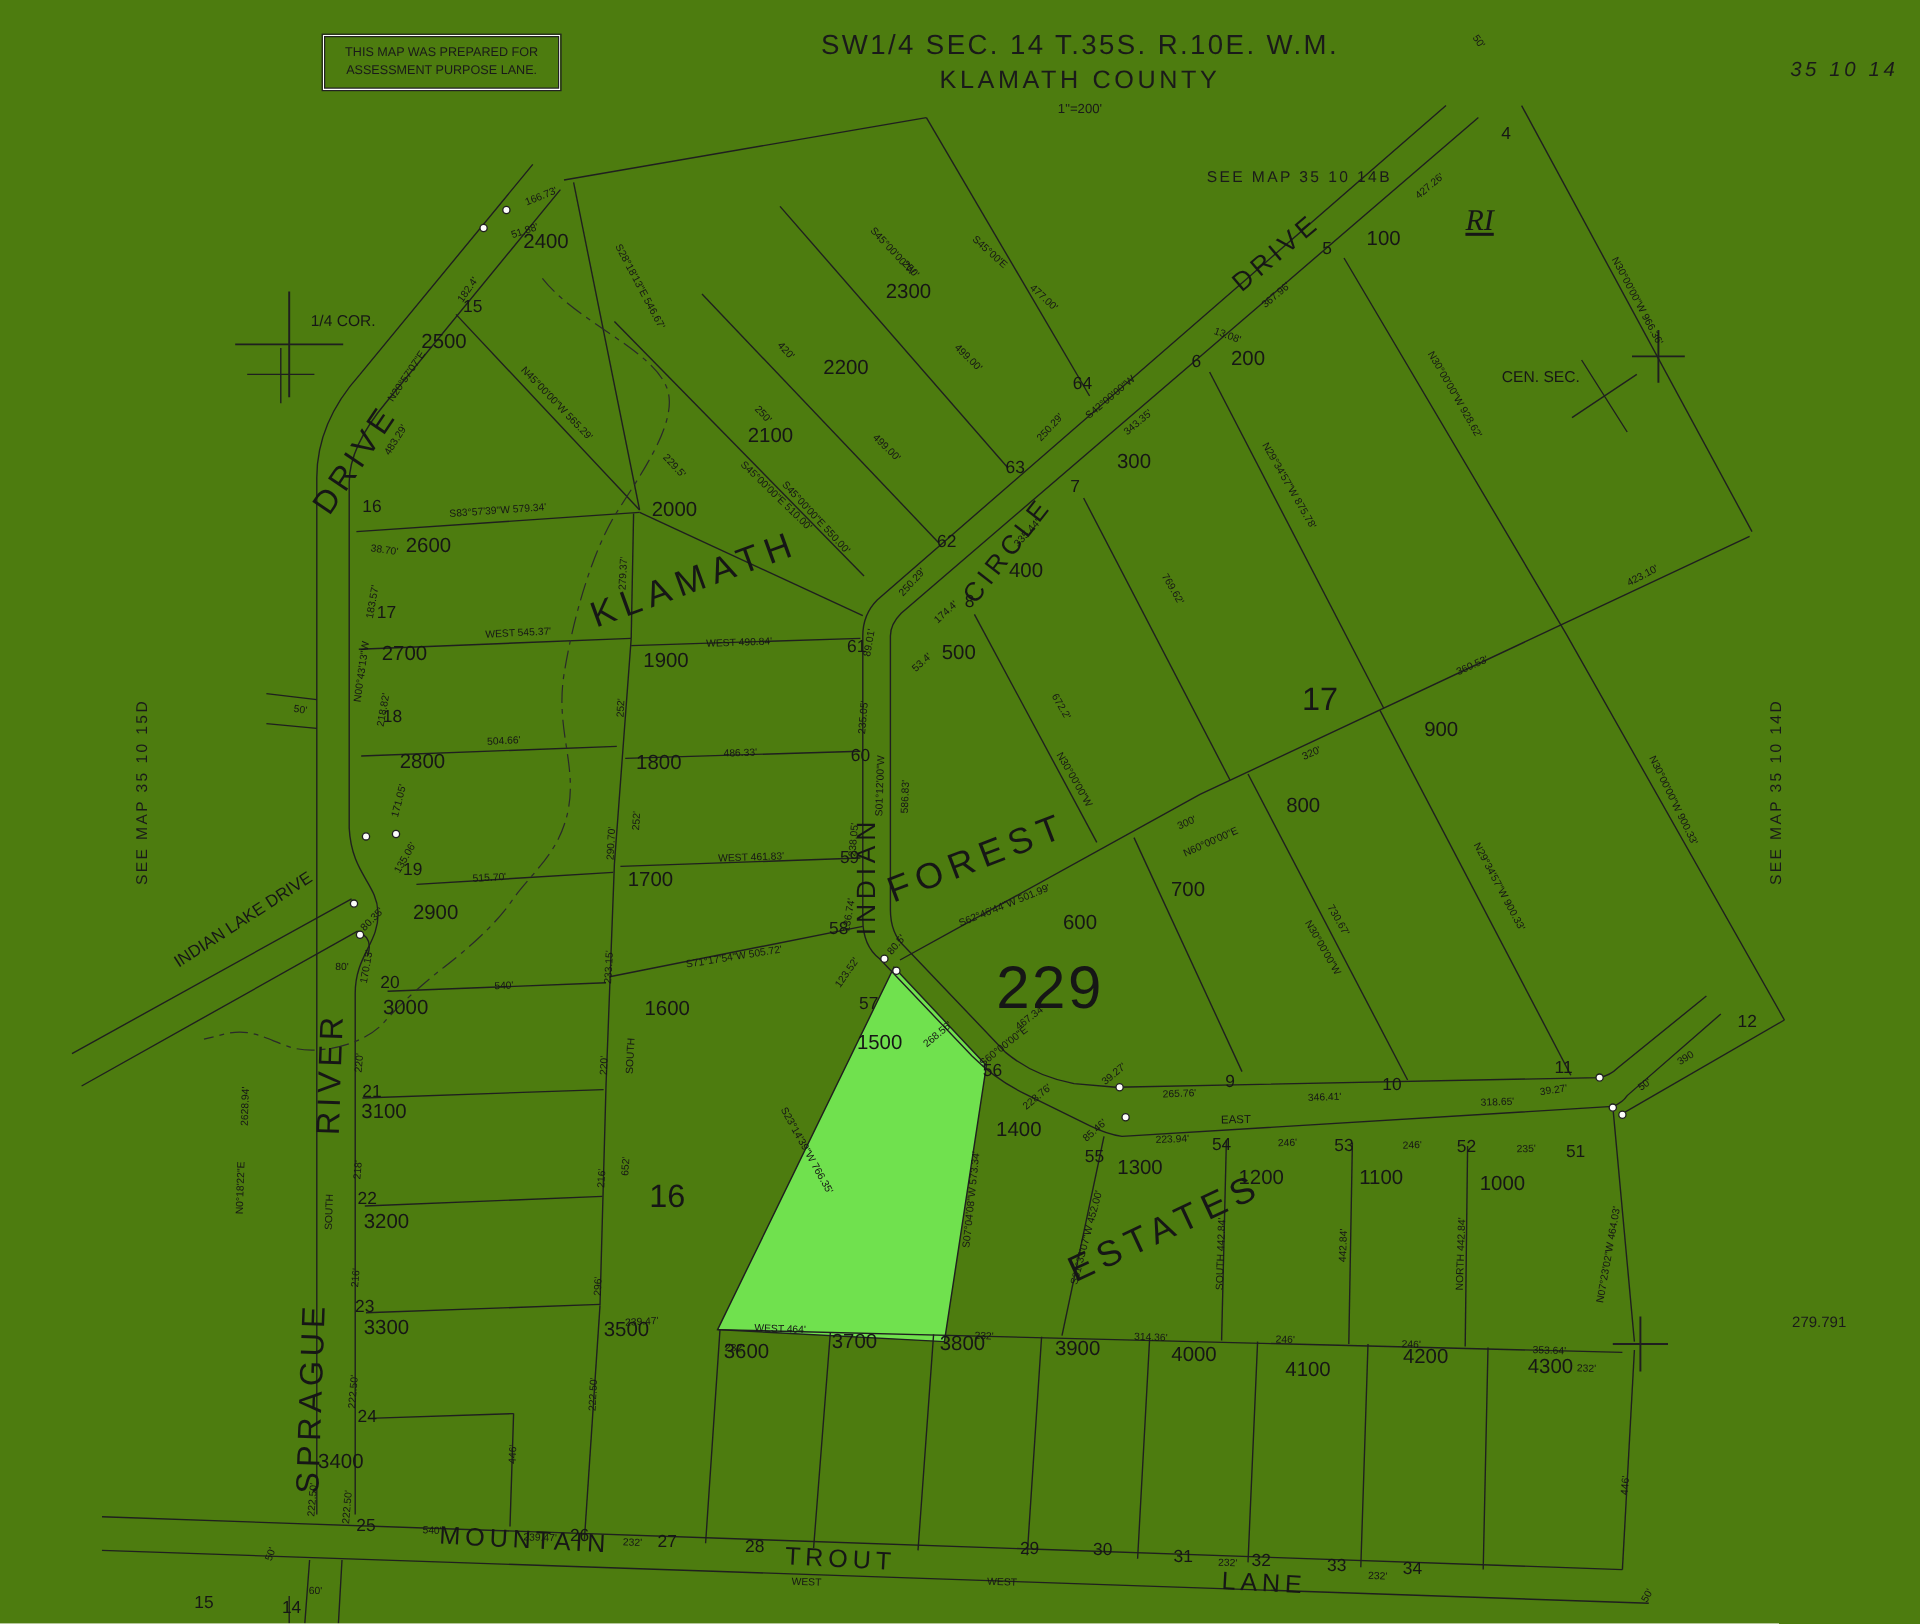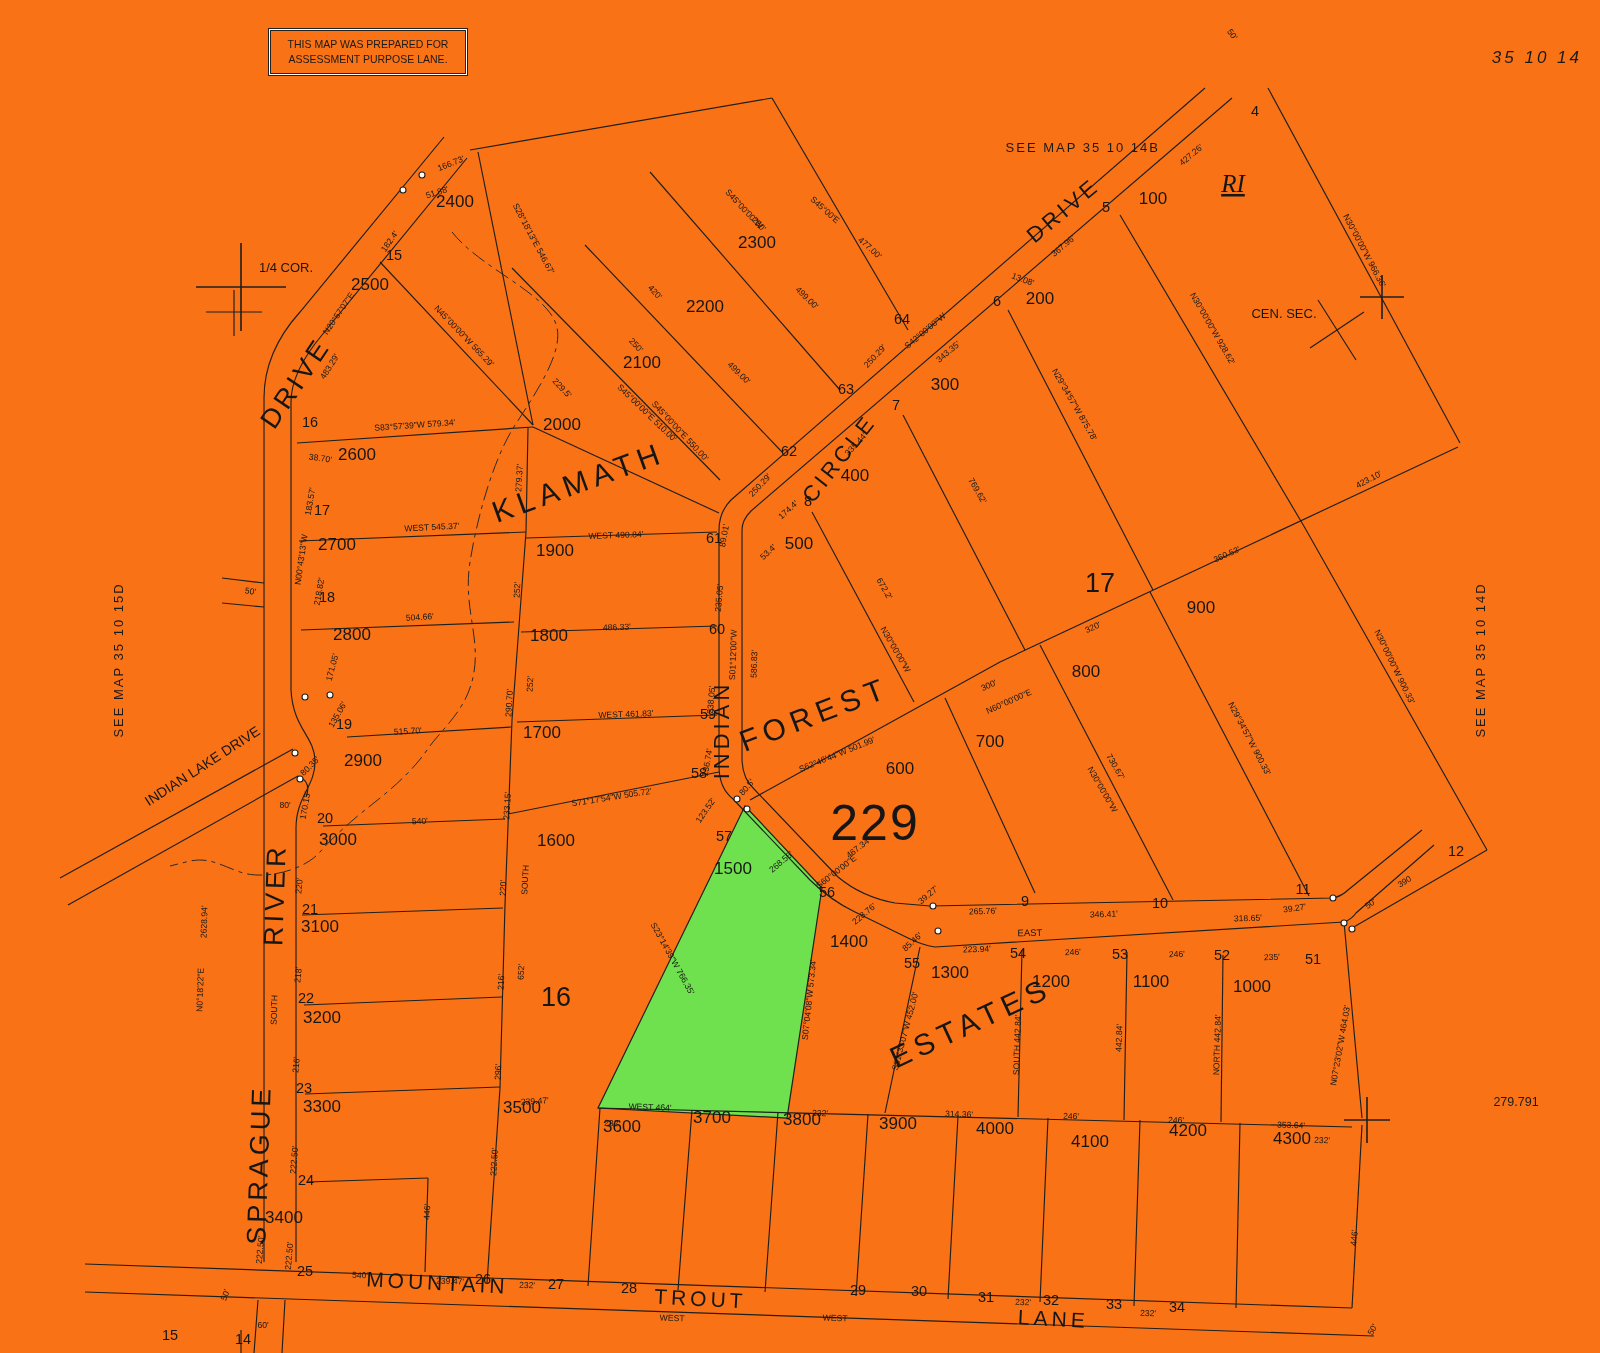--- a/index.html
+++ b/index.html
@@ -1,16 +1,16 @@
 <!DOCTYPE html>
 <html><head>
 <meta charset="utf-8">
 <style>
   html,body{margin:0;padding:0;background:#ffffff;}
-  .stage{position:relative;width:1600px;height:1353px;background:#f97316;overflow:hidden;
+  .stage{position:relative;width:1600px;height:1353px;background:#4d7c0f;overflow:hidden;
          font-family:"Liberation Sans",sans-serif;color:#1a1a1a;}
   .disclaimer{position:absolute;left:268px;top:28px;width:198px;height:46px;border:1px solid #222;
               box-shadow:0 0 0 1px #fff inset,0 0 0 2px #222 inset; display:flex;flex-direction:column;
               justify-content:center;align-items:center;font-size:10.5px;line-height:15px;text-align:center;}
   .titleblock{position:absolute;left:640px;top:24px;width:520px;text-align:center;}
   .titleblock .t1{font-size:23px;letter-spacing:2px;}
   .titleblock .t2{font-size:21px;letter-spacing:3px;margin-top:4px;}
   .titleblock .t3{font-size:11px;margin-top:6px;}
   .seemap-top{position:absolute;left:640px;top:140px;width:520px;text-align:right;font-size:13px;letter-spacing:2px;}
   .sheetno{position:absolute;right:18px;top:48px;font-size:17px;letter-spacing:3px;white-space:nowrap;font-style:italic;}
@@ -39,20 +39,25 @@
 </head>
 <body>
 
 <div class="stage">
 
   <div class="disclaimer">
     <span>THIS MAP WAS PREPARED FOR</span>
     <span>ASSESSMENT PURPOSE LANE.</span>
   </div>
 
+  <div class="titleblock">
+    <div class="t1">SW1/4 SEC. 14 T.35S. R.10E. W.M.</div>
+    <div class="t2">KLAMATH COUNTY</div>
+    <div class="t3">1"=200'</div>
+  </div>
 
   <div class="seemap-top">SEE MAP 35 10 14B</div>
   <div class="sheetno">35 10 14</div>
   <div class="leftref">SEE MAP 35 10 15D</div>
   <div class="rightref">SEE MAP 35 10 14D</div>
   <div class="rightcoord">279.791</div>
 
   <svg id="map-svg" width="1600" height="1353" viewBox="0 0 1600 1353">
 
     <polygon id="parcel-1500" points="745,806 822,888 787,1118 598,1108" stroke="#1f1f1f" stroke-width="1.2" fill="#70e14e"></polygon>

